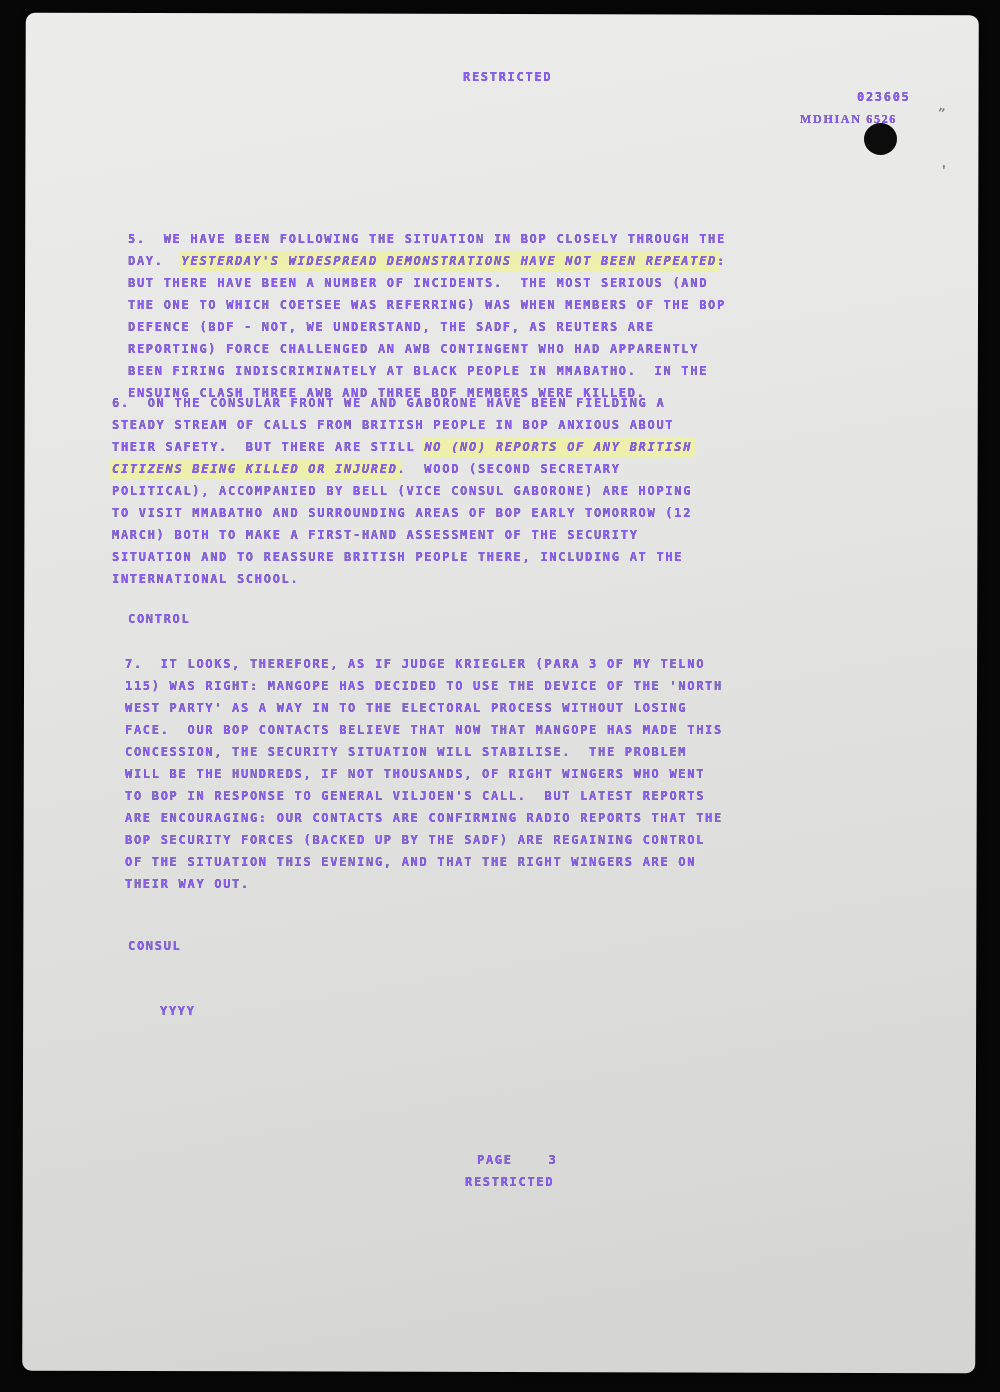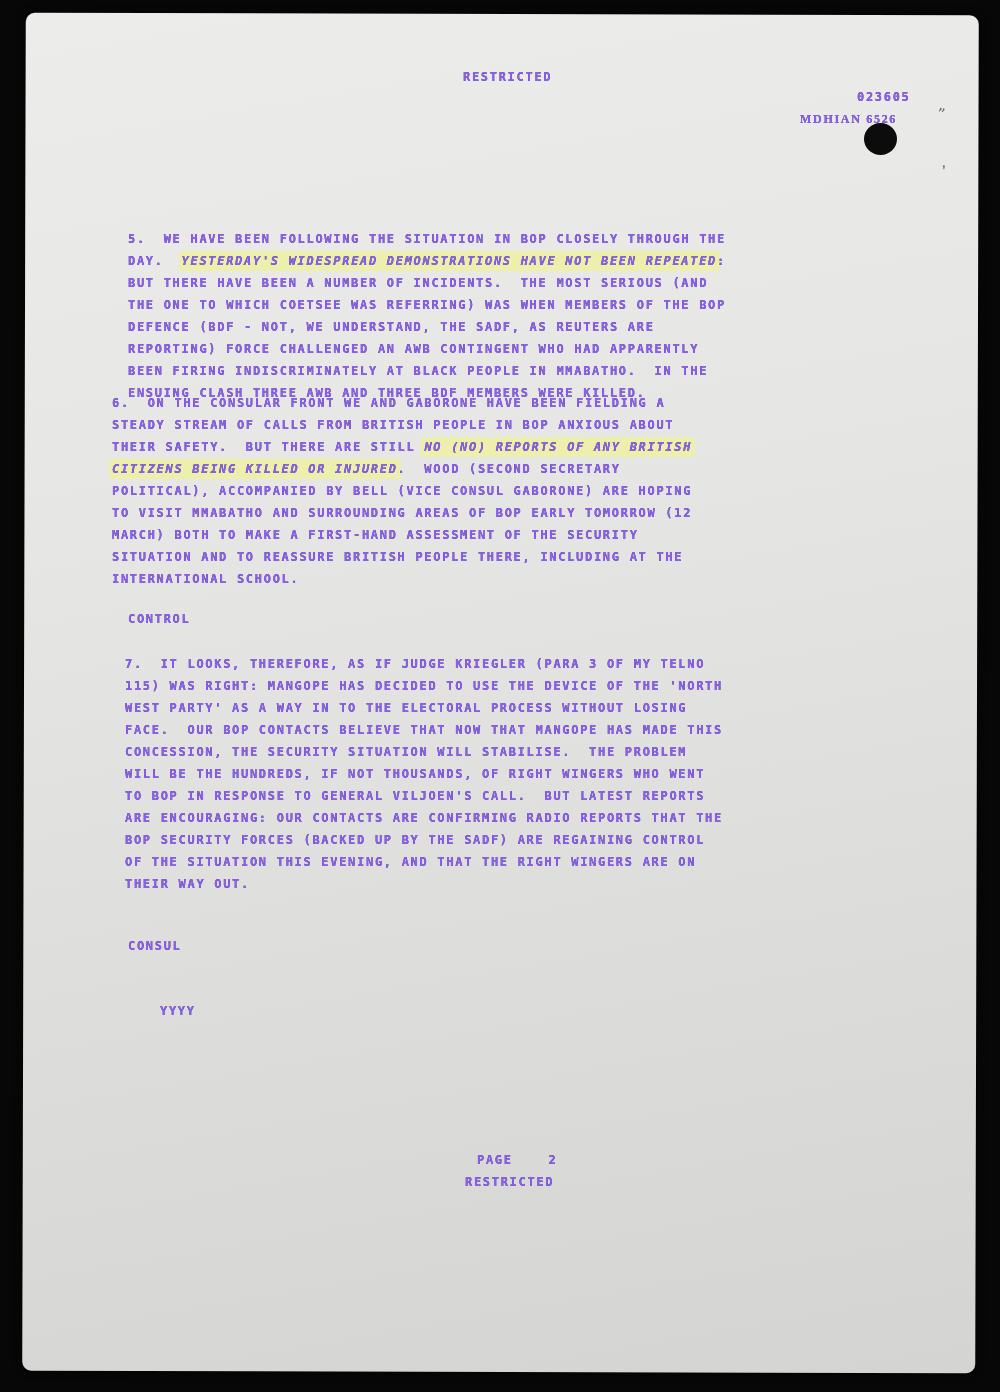--- a/index.html
+++ b/index.html
@@ -74,15 +74,15 @@
 <div class="t para pos-p6"><div class="line"><span class="">6.  ON THE CONSULAR FRONT WE AND GABORONE HAVE BEEN FIELDING A</span></div><div class="line"><span class="">STEADY STREAM OF CALLS FROM BRITISH PEOPLE IN BOP ANXIOUS ABOUT</span></div><div class="line"><span class="">THEIR SAFETY.  BUT THERE ARE STILL </span><span class="hl">NO (NO) REPORTS OF ANY BRITISH</span></div><div class="line"><span class="hl">CITIZENS BEING KILLED OR INJURED</span><span class="">.  WOOD (SECOND SECRETARY</span></div><div class="line"><span class="">POLITICAL), ACCOMPANIED BY BELL (VICE CONSUL GABORONE) ARE HOPING</span></div><div class="line"><span class="">TO VISIT MMABATHO AND SURROUNDING AREAS OF BOP EARLY TOMORROW (12</span></div><div class="line"><span class="">MARCH) BOTH TO MAKE A FIRST-HAND ASSESSMENT OF THE SECURITY</span></div><div class="line"><span class="">SITUATION AND TO REASSURE BRITISH PEOPLE THERE, INCLUDING AT THE</span></div><div class="line"><span class="">INTERNATIONAL SCHOOL.</span></div></div>
 
 <div class="t comment-label">CONTROL</div>
 
 <div class="t para pos-p7"><div class="line"><span class="">7.  IT LOOKS, THEREFORE, AS IF JUDGE KRIEGLER (PARA 3 OF MY TELNO</span></div><div class="line"><span class="">115) WAS RIGHT: MANGOPE HAS DECIDED TO USE THE DEVICE OF THE 'NORTH</span></div><div class="line"><span class="">WEST PARTY' AS A WAY IN TO THE ELECTORAL PROCESS WITHOUT LOSING</span></div><div class="line"><span class="">FACE.  OUR BOP CONTACTS BELIEVE THAT NOW THAT MANGOPE HAS MADE THIS</span></div><div class="line"><span class="">CONCESSION, THE SECURITY SITUATION WILL STABILISE.  THE PROBLEM</span></div><div class="line"><span class="">WILL BE THE HUNDREDS, IF NOT THOUSANDS, OF RIGHT WINGERS WHO WENT</span></div><div class="line"><span class="">TO BOP IN RESPONSE TO GENERAL VILJOEN'S CALL.  BUT LATEST REPORTS</span></div><div class="line"><span class="">ARE ENCOURAGING: OUR CONTACTS ARE CONFIRMING RADIO REPORTS THAT THE</span></div><div class="line"><span class="">BOP SECURITY FORCES (BACKED UP BY THE SADF) ARE REGAINING CONTROL</span></div><div class="line"><span class="">OF THE SITUATION THIS EVENING, AND THAT THE RIGHT WINGERS ARE ON</span></div><div class="line"><span class="">THEIR WAY OUT.</span></div></div>
 
 <div class="t signature">CONSUL</div>
 
 <div class="t tearline">YYYY</div>
 
-<div class="t footer-page">PAGE    2</div>
+<div class="t footer-page">PAGE    3</div>
 
 <div class="t footer-classification">RESTRICTED</div>
 
 </body></html>

